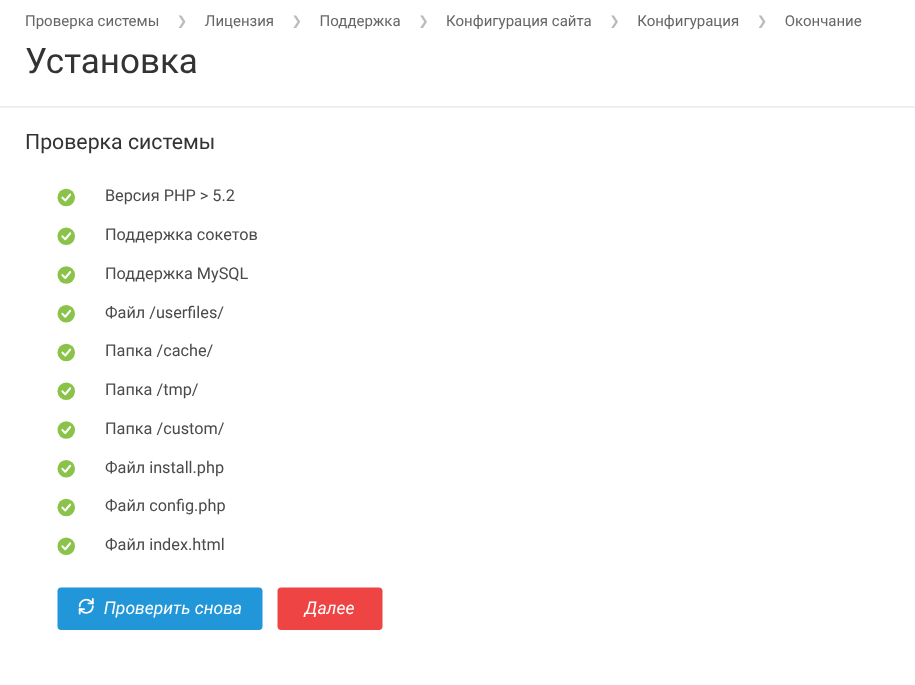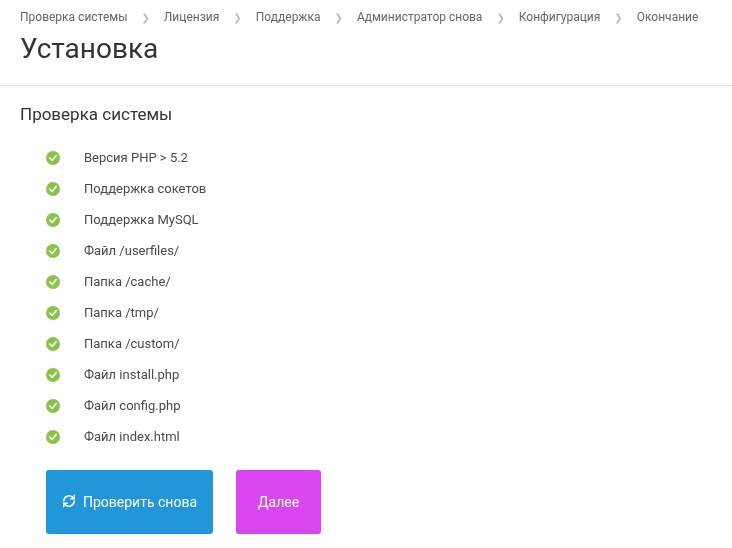--- a/index.html
+++ b/index.html
@@ -68,36 +68,37 @@
     display: inline-flex;
     align-items: center;
     gap: 7px;
     padding: 8px 16px;
     font-size: 14px;
     border: none;
     border-radius: 3px;
     color: #fff;
     cursor: pointer;
     font-family: inherit;
+    font-style: italic;
   }
   .btn-primary { background: #2196d8; }
-  .btn-next { background: #d946ef; padding: 24px 22px; margin-left: 11px; }
+  .btn-next { background: #ef4444; padding: 8px 22px; }
   .refresh-icon { width: 14px; height: 14px; }
 </style>
 </head>
 <body>
 
 <nav class="breadcrumb">
   <span class="bc-item">Проверка системы</span>
   <span class="bc-sep">❯</span>
   <span class="bc-item">Лицензия</span>
   <span class="bc-sep">❯</span>
   <span class="bc-item">Поддержка</span>
   <span class="bc-sep">❯</span>
-  <span class="bc-item">Администратор снова</span>
+  <span class="bc-item">Конфигурация сайта</span>
   <span class="bc-sep">❯</span>
   <span class="bc-item">Конфигурация</span>
   <span class="bc-sep">❯</span>
   <span class="bc-item">Окончание</span>
 </nav>
 
 <h1 class="page-title">Установка</h1>
 
 <div class="divider"></div>
 

